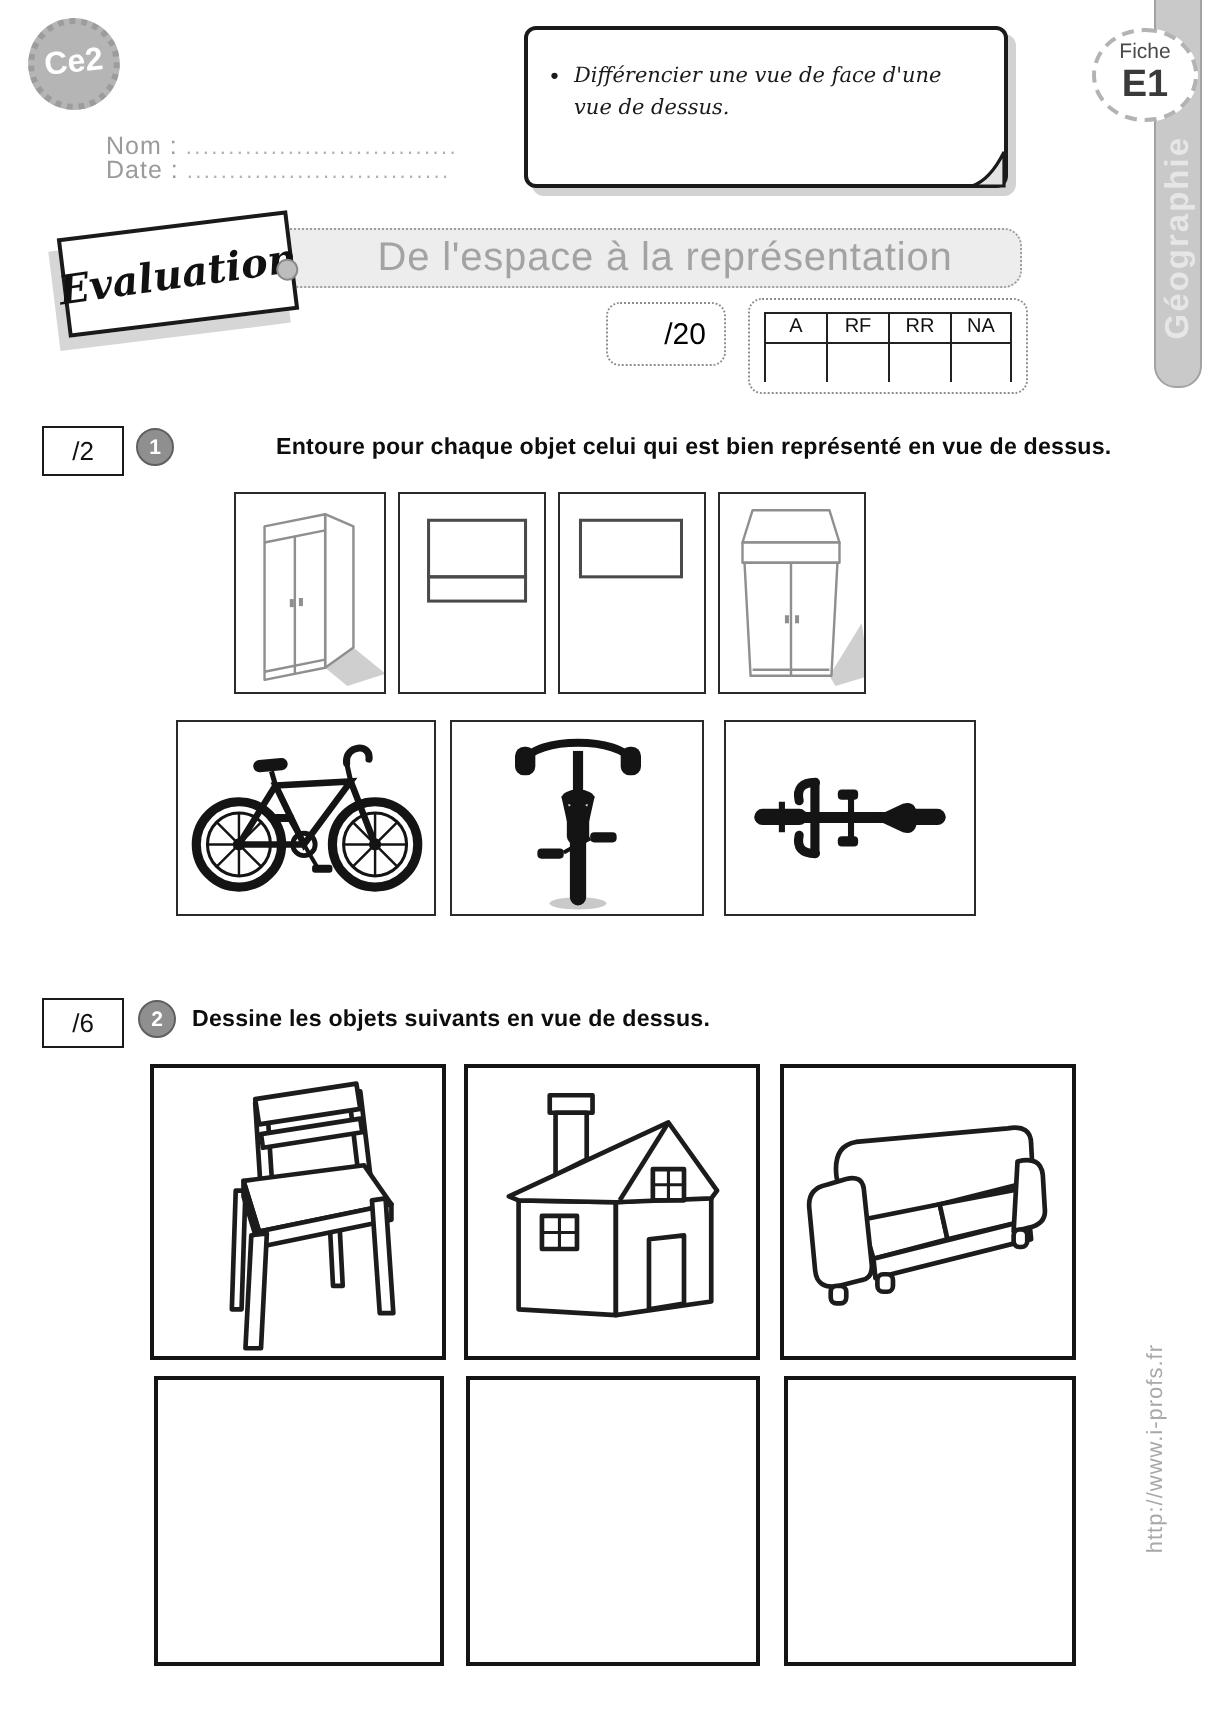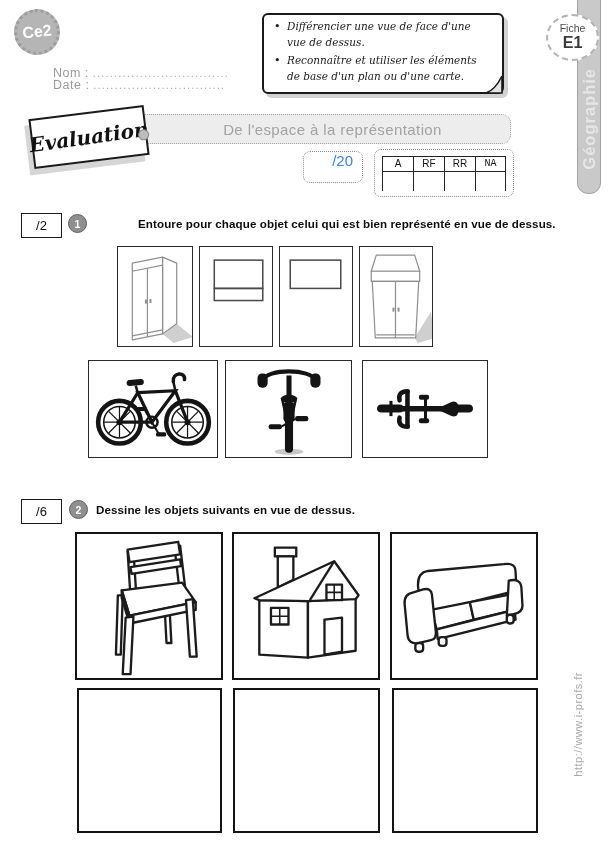--- a/index.html
+++ b/index.html
@@ -15,39 +15,39 @@
     background:#b5b5b5;border:3.5px dotted #9c9c9c;box-sizing:border-box;
     display:flex;align-items:center;justify-content:center;
     color:#fff;font-weight:bold;font-size:16px;transform:rotate(-6deg);
   }
   .id-row{color:#9b9b9b;font-size:12.5px;letter-spacing:.5px;}
   .dotline{color:#b0b0b0;font-size:11px;letter-spacing:1.2px;}
 
   .note-box{
     left:262px;top:13px;width:242px;height:81px;background:#fff;
     border:2px solid #1a1a1a;border-radius:6px;box-sizing:border-box;
-    box-shadow:4px 4px 0 #d2d2d2;padding:3px 10px 4px 10px;
+    box-shadow:4px 4px 0 #d2d2d2;padding:15px 10px 4px 10px;
   }
   .note-box ul{margin:0;padding:0;list-style:none;}
   .note-box li{
     position:relative;padding-left:13px;margin-bottom:1px;
     font-family:"DejaVu Serif",serif;font-style:italic;
     font-size:10.5px;line-height:1.55;color:#1a1a1a;
   }
   .note-box li::before{content:"•";position:absolute;left:0;top:0;font-style:normal;font-size:11px;}
   .fold{right:-2px;bottom:-2px;}
 
   .fiche-badge{
     left:546px;top:14px;width:53px;height:47px;border-radius:50%;
     background:#fff;border:2px dashed #b3b3b3;box-sizing:border-box;
     display:flex;flex-direction:column;align-items:center;justify-content:center;
     z-index:3;
   }
   .fiche-badge .fl{font-size:10.5px;color:#4a4a4a;line-height:1;}
-  .fiche-badge .fc{font-size:16px;font-weight:bold;color:#3a3a3a;line-height:1.15;}
+  .fiche-badge .fc{font-size:19px;font-weight:bold;color:#3a3a3a;line-height:1.15;}
 
   .subject-bar{
     left:577px;top:-4px;width:24px;height:198px;background:#c9c9c9;
     border:1.5px solid #a2a2a2;border-radius:0 0 11px 11px;box-sizing:border-box;
     display:flex;align-items:center;justify-content:center;padding-top:48px;z-index:2;
   }
   .subject-bar span{
     writing-mode:vertical-rl;transform:rotate(180deg);
     color:#e6e6e6;font-size:16.5px;font-weight:bold;letter-spacing:1px;
   }
@@ -62,36 +62,36 @@
     font-family:"DejaVu Serif",serif;font-style:italic;font-weight:bold;
     font-size:20px;color:#111;transform:rotate(-1deg);
   }
   .pin{right:-4px;top:22px;width:9px;height:9px;border-radius:50%;
     background:#bdbdbd;border:1.5px solid #8a8a8a;}
 
   .title-bar{
     left:124px;top:114px;width:387px;height:30px;background:#ededed;
     border:1.5px dotted #9f9f9f;border-radius:9px;box-sizing:border-box;
     display:flex;align-items:center;justify-content:center;
-    color:#a3a3a3;font-size:15px;letter-spacing:.4px;padding-left:30px;z-index:1;
+    color:#a3a3a3;font-size:20px;letter-spacing:.4px;padding-left:30px;z-index:1;
   }
 
   .score-box{
     left:303px;top:151px;width:60px;height:32px;border:1.5px dotted #8f8f8f;
-    border-radius:7px;box-sizing:border-box;display:flex;
-    justify-content:flex-end;padding-right:9px;font-size:15px;color:#3b82f6;
+    border-radius:7px;box-sizing:border-box;display:flex;align-items:center;
+    justify-content:flex-end;padding-right:9px;font-size:15px;color:#000000;
   }
   .grade-outer{
     left:374px;top:149px;width:140px;height:48px;border:1.5px dotted #8f8f8f;
     border-radius:7px;box-sizing:border-box;
   }
   .grade-table{display:grid;grid-template-columns:repeat(4,1fr);width:124px;margin:6px auto 0;}
   .gh{border-top:1.4px solid #222;border-bottom:1.4px solid #222;border-left:1.4px solid #222;
       font-size:10px;text-align:center;padding:1px 0 2px;color:#111;}
-  .gh.last{border-right:1.4px solid #222;font-family:Liberation Mono, monospace;}
+  .gh.last{border-right:1.4px solid #222;}
   .gc{height:19px;border-left:1.4px solid #222;}
   .gc.last{border-right:1.4px solid #222;}
 
   
   .pts-box{width:41px;height:25px;border:1.7px solid #1a1a1a;box-sizing:border-box;
     display:flex;align-items:center;justify-content:center;font-size:13px;color:#111;}
   .num-circle{width:17px;height:17px;border-radius:50%;background:#8f8f8f;
     border:1.5px solid #606060;box-sizing:content-box;display:flex;align-items:center;
     justify-content:center;color:#fff;font-size:10.5px;font-weight:bold;}
   .instruction{font-size:11.6px;font-weight:bold;color:#0d0d0d;letter-spacing:.1px;}
@@ -121,21 +121,20 @@
   <span class="dotline">................................</span>
 </div>
 <div class="abs id-row" style="left:53px;top:78px;">
   <span>Date :</span>
   <span class="dotline">...............................</span>
 </div>
 
 <div class="abs note-box">
   <ul>
     <li>Différencier une vue de face d'une vue de dessus.</li>
-    <li>Reconnaître et utiliser les éléments de base d'un plan ou d'une carte.</li>
   </ul>
   <svg class="abs fold" width="19" height="19">
     <path d="M1,18 Q10,15 17,1 L17,18 Z" fill="#e3e3e3" stroke="#1a1a1a" stroke-width="1.6"></path>
   </svg>
 </div>
 
 <div class="abs subject-bar">
   <span>Géographie</span>
 </div>
 <div class="abs fiche-badge">

